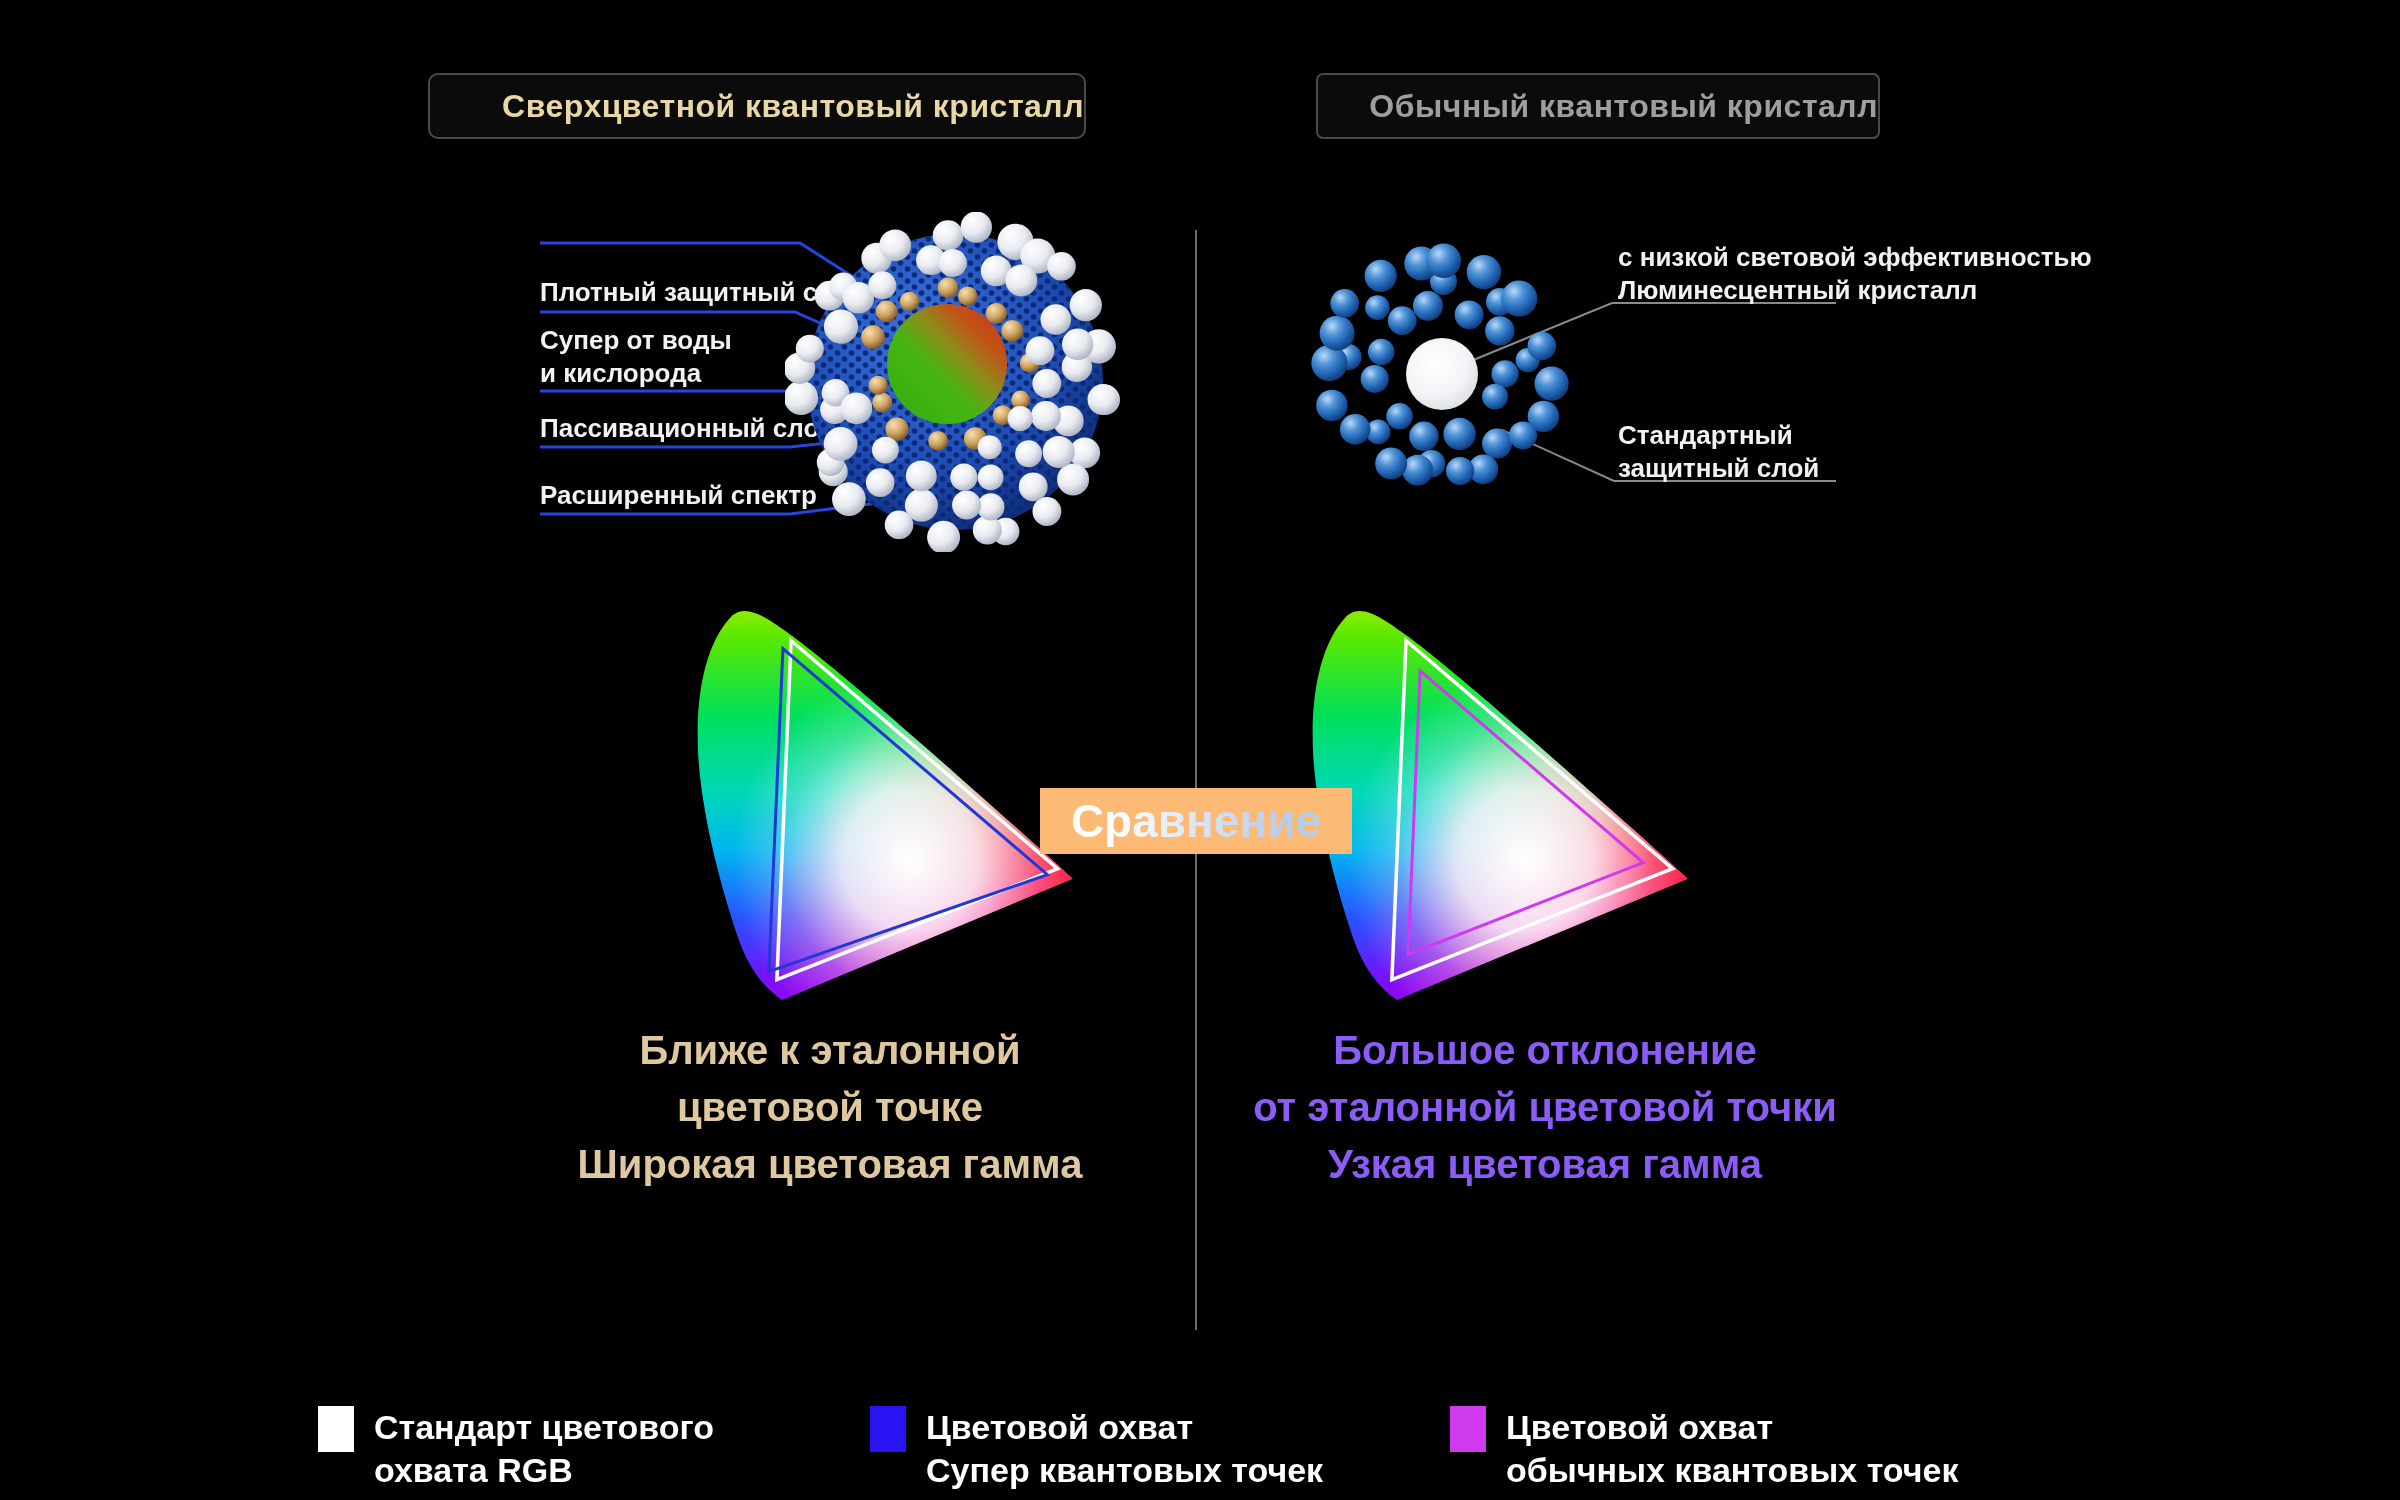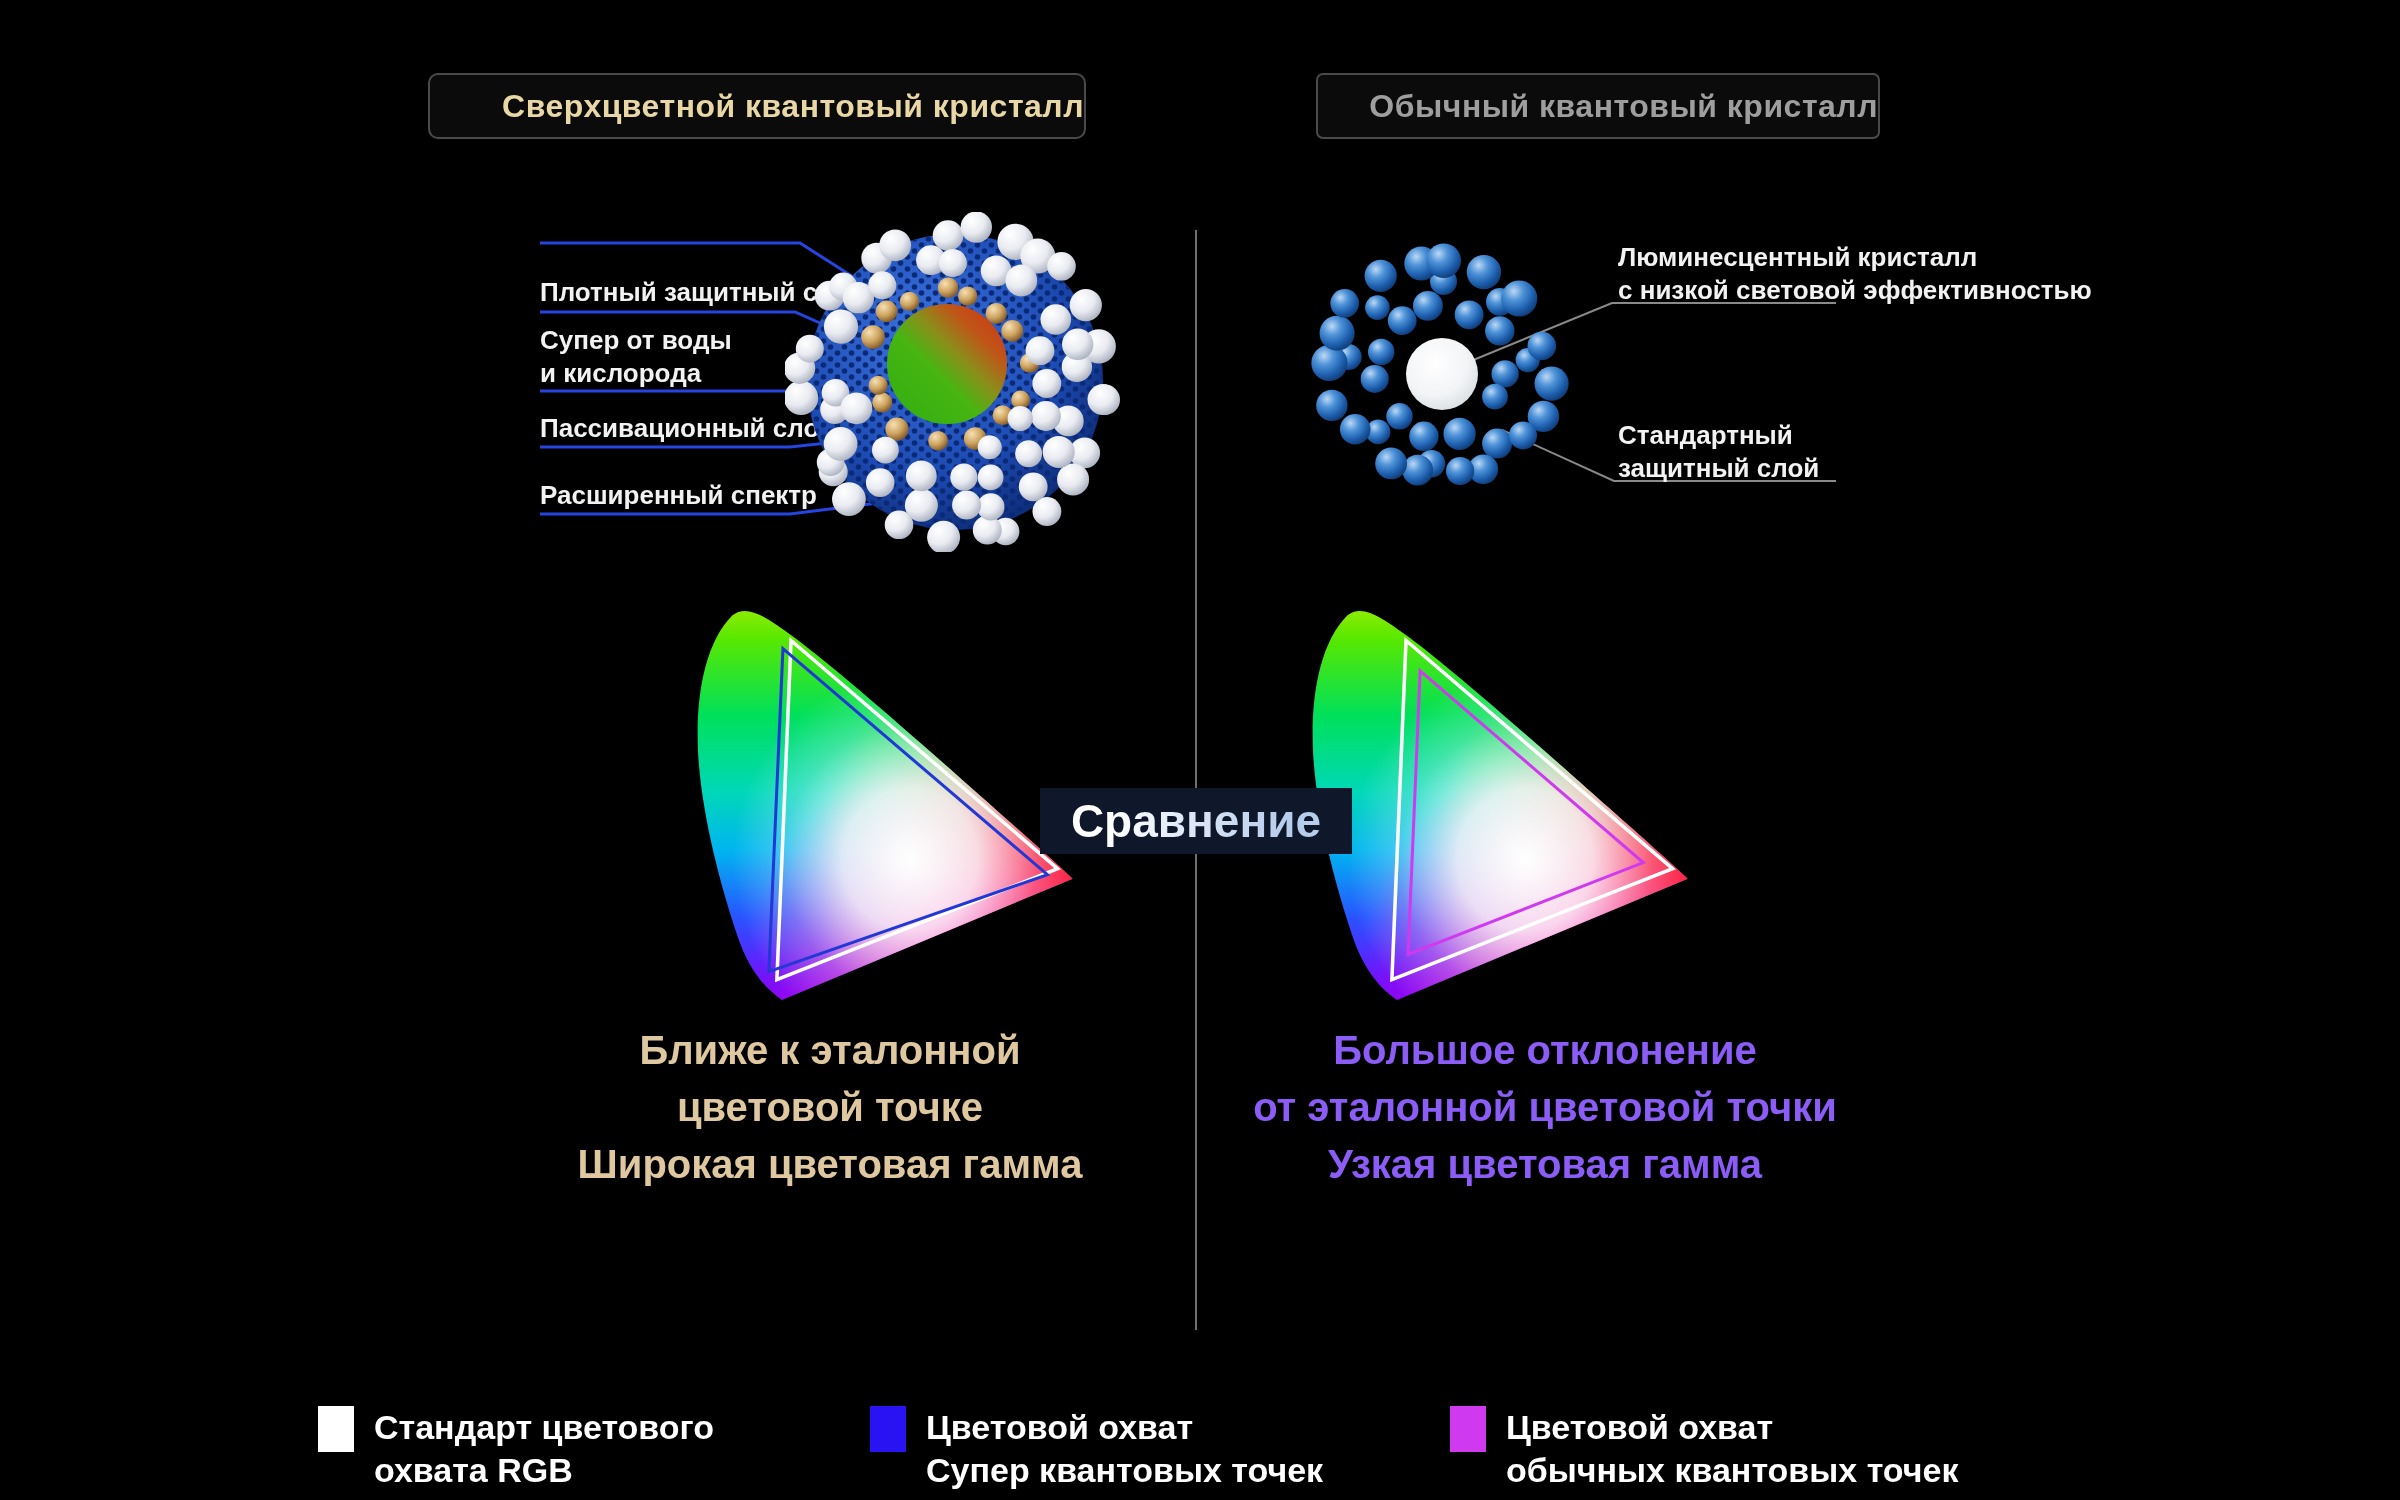--- a/index.html
+++ b/index.html
@@ -20,21 +20,21 @@
   }
   #overlay{position:absolute;left:0;top:0;pointer-events:none;}
   .particle-svg{position:absolute;}
   .cie-svg{position:absolute;}
   .caption{
     position:absolute;text-align:center;font-size:40px;line-height:57px;font-weight:700;
   }
   #caption-left{left:520px;width:620px;top:1022px;color:#dfc8a0;}
   #caption-right{left:1200px;width:690px;top:1022px;color:#8b5cf6;}
   #comparison-wrap{
-    position:absolute;left:1040px;top:788px;width:312px;height:66px;background:#0f172a;
+    position:absolute;left:1040px;top:788px;width:312px;height:66px;background:#fdba74;
     display:flex;align-items:center;justify-content:center;
   }
   #comparison-wrap span{
     font-size:46px;font-weight:700;
     background:linear-gradient(90deg,#ffffff 15%,#b7cdec 85%);
     -webkit-background-clip:text;background-clip:text;color:transparent;
   }
   .legend-item{position:absolute;top:1382px;display:flex;margin-top:24px;}
   .swatch{width:36px;height:46px;flex:0 0 36px;}
   .legend-text{
@@ -80,22 +80,22 @@
     <div>и кислорода</div>
   </div>
   <div class="qd-label" style="left:540px;top:412px">
     <div>Пассивационный слой</div>
   </div>
   <div class="qd-label" style="left:540px;top:479px">
     <div>Расширенный спектр</div>
   </div>
 
   <div class="qd-label" style="left:1618px;top:241px">
+    <div>с низкой световой эффективностью</div>
     <div>Люминесцентный кристалл</div>
-    <div>с низкой световой эффективностью</div>
   </div>
   <div class="qd-label" style="left:1618px;top:419px">
     <div>Стандартный</div>
     <div>защитный слой</div>
   </div>
 
   <svg class="particle-svg" style="left:785px;top:212px" width="340" height="340" viewBox="0 0 340 340">
     <defs>
       <radialGradient id="meshBase" cx="40%" cy="35%" r="75%">
         <stop offset="0%" stop-color="#3d74e0"></stop>

